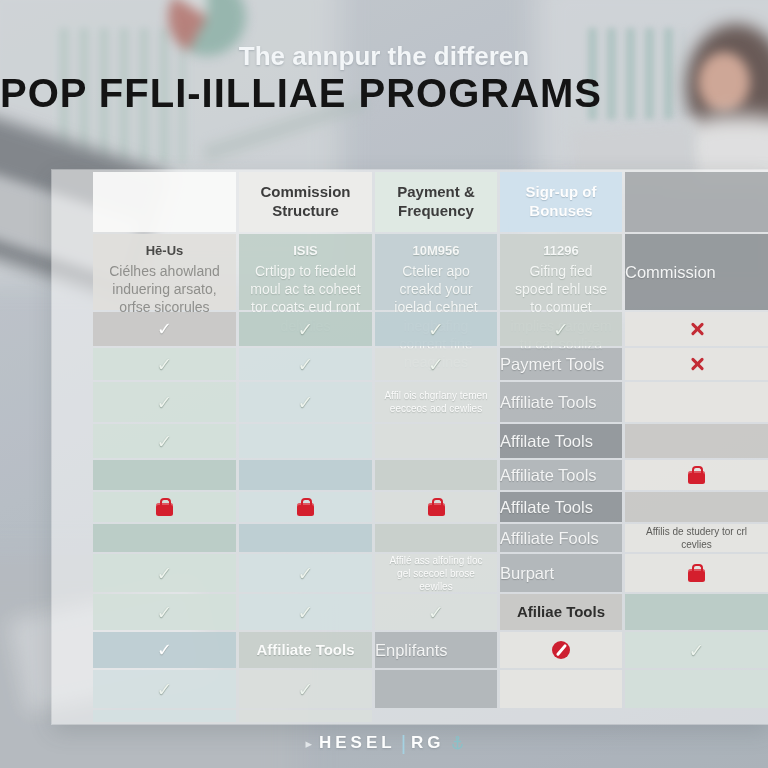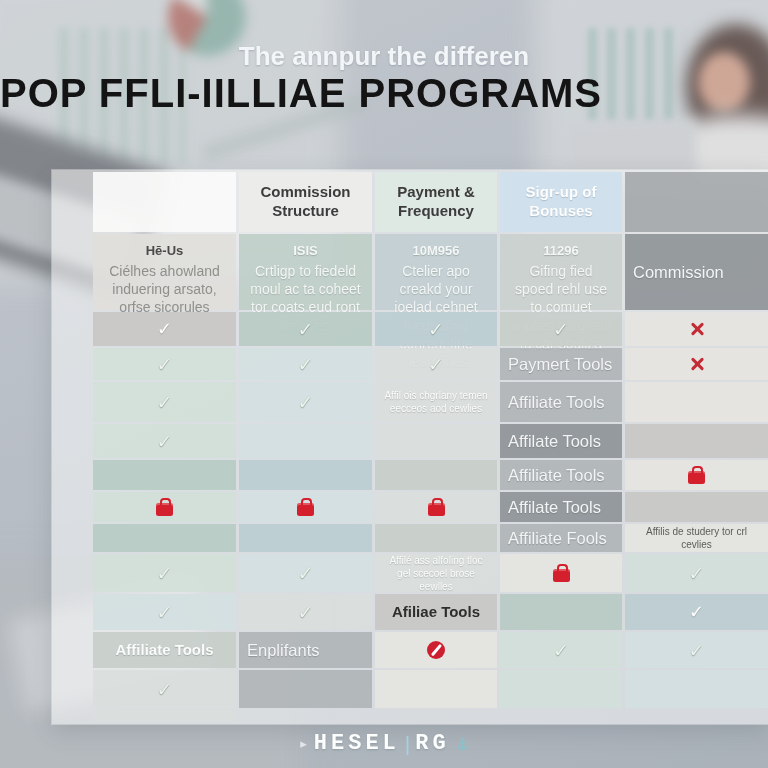--- a/index.html
+++ b/index.html
@@ -48,21 +48,21 @@
   .pcell{flex-direction:column;justify-content:flex-start;padding-top:9px;}
   .p1{background:rgba(224,223,220,.93);}
   .p2{background:rgba(192,207,200,.93);}
   .p3{background:rgba(194,207,211,.93);}
   .p4{background:rgba(202,209,205,.93);}
   .pname{font-weight:700;font-size:13px;}
   .pdesc{font-size:14px;line-height:1.3;margin-top:4px;padding:0 10px;}
   .p1 .pname{color:#4a4a48;} .p1 .pdesc{color:#8f8f8c;}
   .p2 .pname,.p3 .pname,.p4 .pname{color:#f5f7f6;text-shadow:0 1px 1px rgba(120,135,128,.5);}
   .p2 .pdesc,.p3 .pdesc,.p4 .pdesc{color:rgba(252,253,252,.88);text-shadow:0 1px 1px rgba(120,135,128,.4);}
-  .lcell{justify-content:flex-start;padding-left:8px;font-size:16.5px;color:#f3f4f4;
+  .lcell{justify-content:flex-start;padding-left:0;font-size:16.5px;color:#f3f4f4;
     text-shadow:0 1px 1px rgba(90,95,98,.4);text-align:center;}
   .lcell.dark{background:rgba(134,139,143,.82);}
   .lcell.light{background:rgba(166,171,174,.74);}
   .c1.dark{background:rgba(200,199,196,.9);}  .c1.light{background:rgba(229,228,225,.9);}
   .c2.dark{background:rgba(184,203,196,.92);} .c2.light{background:rgba(211,223,217,.92);}
   .c3.dark{background:rgba(188,205,209,.92);} .c3.light{background:rgba(212,223,225,.92);}
   .c4.dark{background:rgba(199,206,202,.9);}  .c4.light{background:rgba(217,222,219,.9);}
   
   .chk{font-size:19px;font-weight:700;color:#eef4ee;line-height:1;
     text-shadow:0 1px 1px rgba(98,120,108,.55),0 0 1px rgba(120,140,130,.5);}
@@ -76,21 +76,21 @@
   .ban{position:relative;width:18px;height:18px;border-radius:50%;background:#cd1f30;display:inline-block;}
   .ban::before{content:"";position:absolute;left:8px;top:2px;width:2.8px;height:14px;background:#fff;transform:rotate(40deg);border-radius:2px;}
   .celltxt{font-size:10px;line-height:1.3;padding:0 8px;}
   .v-dark{color:#5c5c59;}
   .v-light{color:rgba(255,255,255,.93);text-shadow:0 1px 1px rgba(120,130,125,.4);}
   .v-bold-dark{font-size:15px;font-weight:700;color:#2e2e2d;}
   .v-bold-light{font-size:15px;font-weight:700;color:#fafbfa;text-shadow:0 1px 1px rgba(120,130,125,.5);}
   
   .footer{position:absolute;left:0;right:0;top:731px;display:flex;align-items:center;justify-content:center;gap:7px;}
   .f-arrow{color:#e2e6e9;font-size:13px;}
-  .f-brand{font-size:22px;font-weight:800;letter-spacing:4px;color:#fcfdfd;text-shadow:0 1px 2px rgba(110,120,128,.4);font-family:Liberation Mono, monospace;}
+  .f-brand{font-size:17px;font-weight:800;letter-spacing:4px;color:#fcfdfd;text-shadow:0 1px 2px rgba(110,120,128,.4);}
   .f-div{color:#a5d2e2;font-size:21px;margin:0 -2px;}
   .f-mark{display:flex;align-items:center;opacity:.85;}
 </style>
 </head>
 <body>
 
 <div class="canvas">
 
   <div class="bg">
     <div class="bb-board"></div>
@@ -211,20 +211,21 @@
         </div>
         <div class="cell c2 light">
           <span class="chk">✓</span>
         </div>
         <div class="cell c3 light">
           <span class="chk">✓</span>
         </div>
         <div class="cell c4 light">
           <span class="celltxt v-light">Affilé ass alfoling tloc gel scecoel brose eewlles</span>
         </div>
+        <div class="cell lcell light">Burpart</div>
         <div class="cell c1 light">
           <span class="bag"></span>
         </div>
         <div class="cell c2 light">
           <span class="chk">✓</span>
         </div>
         <div class="cell c3 light">
           <span class="chk">✓</span>
         </div>
         <div class="cell c4 light">

